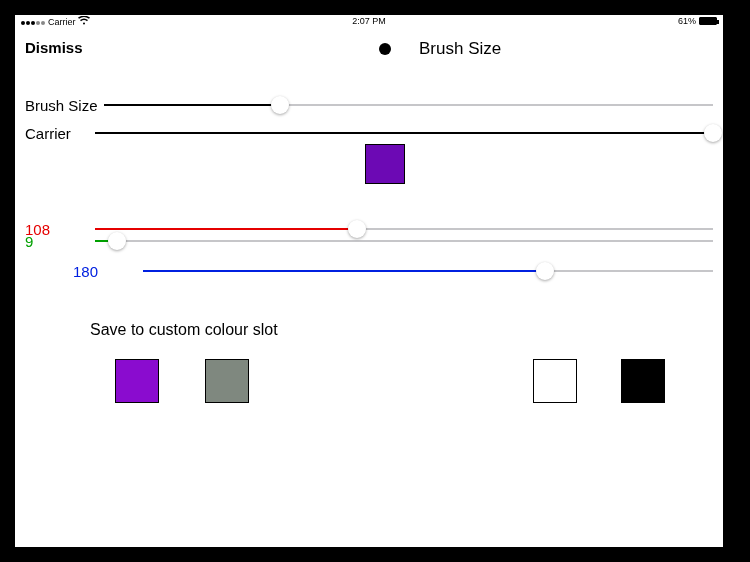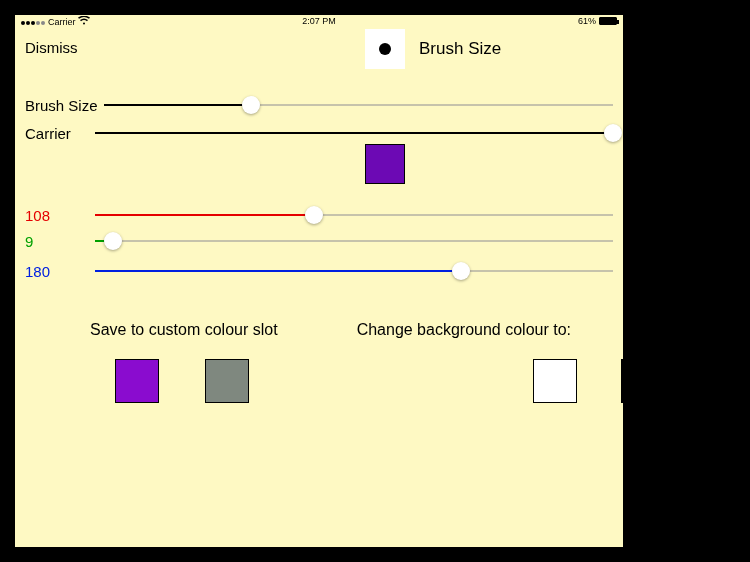--- a/index.html
+++ b/index.html
@@ -1,40 +1,40 @@
 <!DOCTYPE html>
 <html><head>
   <meta charset="utf-8">
   <style>
     * { margin:0; padding:0; box-sizing:border-box; }
     html,body { width:750px; height:562px; background:#000; font-family:-apple-system,Helvetica,Arial,sans-serif; }
-    .screen { position:absolute; left:15px; top:15px; width:608px; height:532px; background:#fef9c3; }
+    .screen { position:absolute; left:15px; top:15px; width:708px; height:532px; background:#ffffff; }
     .statusbar { position:absolute; top:0; left:0; right:0; height:14px; font-size:9px; color:#000; }
     .sb-left { position:absolute; left:6px; top:1px; display:flex; align-items:center; gap:2px; }
     .dots span { display:inline-block; width:4px; height:4px; border-radius:50%; background:#000; margin-right:1px; }
     .dots span.dim { background:#888; }
     .sb-time { position:absolute; left:50%; transform:translateX(-50%); top:1px; font-weight:400;}
     .sb-right { position:absolute; right:6px; top:1px; display:flex; align-items:center; gap:3px; }
     .battery { display:inline-block; width:18px; height:8px; border:1px solid #000; border-radius:1px; position:relative;}
     .battery::after { content:""; position:absolute; right:-3px; top:2px; width:2px; height:4px; background:#000;}
     .battery-fill{ position:absolute; left:0; top:0; bottom:0; right:0; background:#000;}
     .wifi { font-size:10px; }
 
-    .dismiss { position:absolute; top:24px; left:10px; font-size:15px; color:#000; cursor:pointer; }
+    .dismiss { position:absolute; top:24px; left:10px; font-size:15px; color:#000; cursor:pointer;font-weight:bold; }
     .preview-box { position:absolute; top:14px; left:350px; width:40px; height:40px; background:#fff; display:flex; align-items:center; justify-content:center; }
     .preview-dot { width:12px; height:12px; border-radius:50%; background:#000; }
     .preview-label { position:absolute; top:24px; left:404px; font-size:17px; color:#000; }
 
     .row { position:absolute; left:10px; right:10px; height:24px; display:flex; align-items:center; }
     .row-label { font-size:15px; color:#000; min-width:64px; margin-right:6px; white-space:nowrap; }
     .row.brush { top:78px; }
     .row.opacity { top:106px; }
-    .row.red { top:188px;justify-content:flex-end; }
+    .row.red { top:202px;justify-content:flex-end; }
     .row.green { top:214px; }
-    .row.blue { top:244px; }
+    .row.blue { top:244px;margin-left:48px; }
 
     .track { position:relative; flex:1; height:2px; }
     .track-fill { position:absolute; left:0; top:0; bottom:0; }
     .track-bg { position:absolute; left:0; right:0; top:0; bottom:0; background:#8e8e93; opacity:.5;}
     .thumb { position:absolute; top:50%; width:18px; height:18px; background:#fff; border-radius:50%; box-shadow:0 1px 3px rgba(0,0,0,.35); transform:translate(-50%,-50%); cursor:pointer;}
 
     .red .row-label{ color:#e50000; min-width:64px;}
     .green .row-label{ color:#00a000; min-width:64px;}
     .blue .row-label{ color:#0020e0; min-width:64px;}
 
@@ -116,19 +116,18 @@
   <div class="row blue">
     <div class="row-label">180</div>
     <div class="track">
       <div class="track-bg"></div>
       <div class="track-fill" style="width: 70.59%; background: rgb(0, 32, 224);"></div>
       <div class="thumb" style="left: 70.59%;"></div>
     </div>
   </div>
 
   <div class="section-label sl-save">Save to custom colour slot</div>
-  <div class="section-label sl-bg">Change background colour to:</div>
 
   <div class="swatch sw-purple" style="background: rgb(138, 12, 207);"></div>
   <div class="swatch sw-olive" style="background: rgb(127, 136, 127);"></div>
   <div class="swatch sw-white" style="background: rgb(255, 255, 255);"></div>
   <div class="swatch sw-black" style="background: rgb(0, 0, 0);"></div>
 </div>
 
 </body></html>

